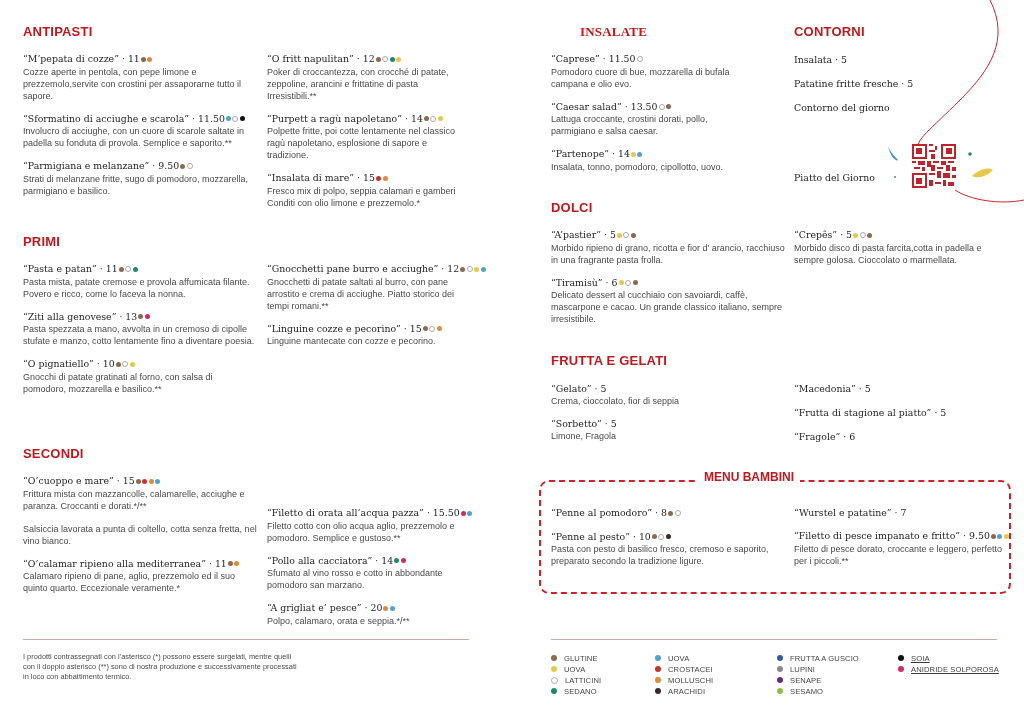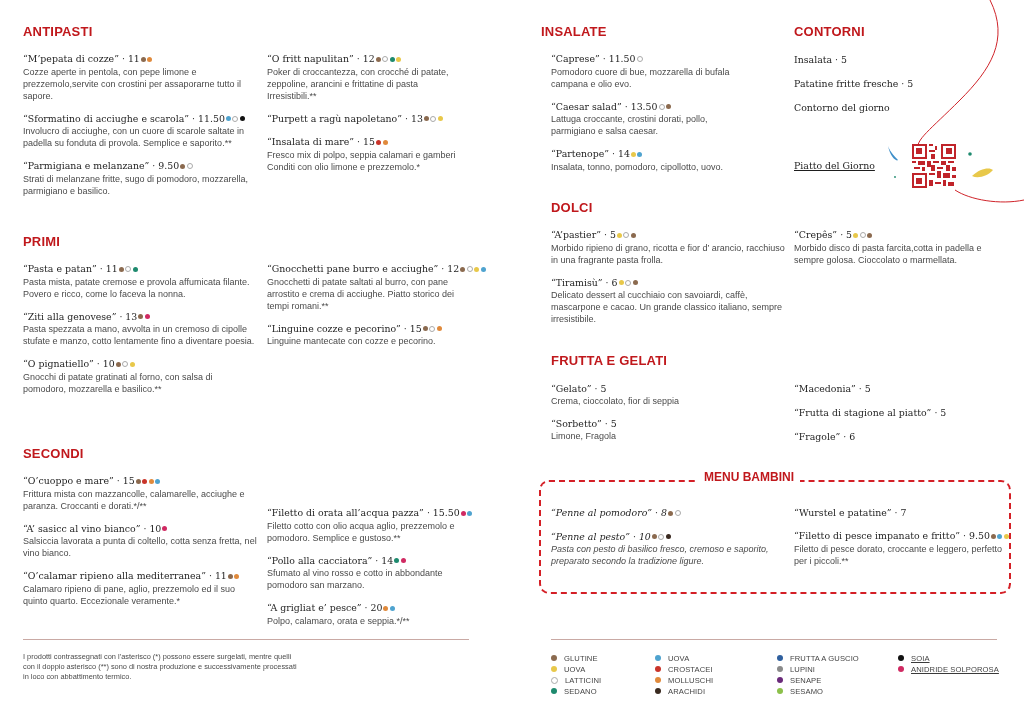--- a/index.html
+++ b/index.html
@@ -122,21 +122,22 @@
       <div class="item-name"><span>“Parmigiana e melanzane” · 9.50</span><span class="dots"><span class="dot" style="background: rgb(139, 106, 79);"></span><span class="dot hollow" style="background: rgb(255, 255, 255);"></span></span></div>
       <div class="item-desc">Strati di melanzane fritte, sugo di pomodoro, mozzarella, parmigiano e basilico.</div>
     </div>
   </div>
 <div class="col" style="left:267px;top:53px;width:200px;">
     <div class="item">
       <div class="item-name"><span>“O fritt napulitan” · 12</span><span class="dots"><span class="dot" style="background: rgb(139, 106, 79);"></span><span class="dot hollow" style="background: rgb(255, 255, 255);"></span><span class="dot" style="background: rgb(30, 138, 110);"></span><span class="dot" style="background: rgb(232, 200, 74);"></span></span></div>
       <div class="item-desc">Poker di croccantezza, con crocché di patate, zeppoline, arancini e frittatine di pasta Irresistibili.**</div>
     </div>
     <div class="item">
-      <div class="item-name"><span>“Purpett a ragù napoletano” · 13</span><span class="dots"><span class="dot" style="background: rgb(139, 106, 79);"></span><span class="dot hollow" style="background: rgb(255, 255, 255);"></span><span class="dot" style="background: rgb(232, 200, 74);"></span></span></div>
+      <div class="item-name"><span>“Purpett a ragù napoletano” · 14</span><span class="dots"><span class="dot" style="background: rgb(139, 106, 79);"></span><span class="dot hollow" style="background: rgb(255, 255, 255);"></span><span class="dot" style="background: rgb(232, 200, 74);"></span></span></div>
+      <div class="item-desc">Polpette fritte, poi cotte lentamente nel classico ragù napoletano, esplosione di sapore e tradizione.</div>
     </div>
     <div class="item">
       <div class="item-name"><span>“Insalata di mare” · 15</span><span class="dots"><span class="dot" style="background: rgb(201, 52, 42);"></span><span class="dot" style="background: rgb(224, 138, 60);"></span></span></div>
       <div class="item-desc">Fresco mix di polpo, seppia calamari e gamberi Conditi con olio limone e prezzemolo.*</div>
     </div>
   </div>
 
 <h2 class="section-title abs" style="left:23px;top:234px;">PRIMI</h2>
 <div class="col" style="left:23px;top:263px;width:235px;">
     <div class="item">
@@ -163,21 +164,20 @@
     </div>
   </div>
 
 <h2 class="section-title abs" style="left:23px;top:446px;">SECONDI</h2>
 <div class="col" style="left:23px;top:475px;width:235px;">
     <div class="item">
       <div class="item-name"><span>“O’cuoppo e mare” · 15</span><span class="dots"><span class="dot" style="background: rgb(139, 106, 79);"></span><span class="dot" style="background: rgb(201, 52, 42);"></span><span class="dot" style="background: rgb(224, 138, 60);"></span><span class="dot" style="background: rgb(79, 163, 207);"></span></span></div>
       <div class="item-desc">Frittura mista con mazzancolle, calamarelle, acciughe e paranza. Croccanti e dorati.*/**</div>
     </div>
     <div class="item">
-      <div class="item-name"><span>“A’ sasicc al vino bianco” · 10</span><span class="dots"><span class="dot" style="background: rgb(208, 42, 98);"></span></span></div>
       <div class="item-desc">Salsiccia lavorata a punta di coltello, cotta senza fretta, nel vino bianco.</div>
     </div>
     <div class="item">
       <div class="item-name"><span>“O’calamar ripieno alla mediterranea” · 11</span><span class="dots"><span class="dot" style="background: rgb(139, 106, 79);"></span><span class="dot" style="background: rgb(224, 138, 60);"></span></span></div>
       <div class="item-desc">Calamaro ripieno di pane, aglio, prezzemolo ed il suo quinto quarto. Eccezionale veramente.*</div>
     </div>
   </div>
 <div class="col" style="left:267px;top:475px;width:210px;margin-top:32px;">
     <div class="item">
       <div class="item-name"><span>“Filetto di orata all’acqua pazza” · 15.50</span><span class="dots"><span class="dot" style="background: rgb(208, 42, 98);"></span><span class="dot" style="background: rgb(79, 163, 207);"></span></span></div>
@@ -189,21 +189,21 @@
     </div>
     <div class="item">
       <div class="item-name"><span>“A grigliat e’ pesce” · 20</span><span class="dots"><span class="dot" style="background: rgb(224, 138, 60);"></span><span class="dot" style="background: rgb(79, 163, 207);"></span></span></div>
       <div class="item-desc">Polpo, calamaro, orata e seppia.*/**</div>
     </div>
   </div>
 
 <div class="hr" style="left:23px;top:639px;width:446px;"></div>
 <div class="footnote abs" style="left:23px;top:652px;">I prodotti contrassegnati con l’asterisco (*) possono essere surgelati, mentre quelli con il doppio asterisco (**) sono di nostra produzione e successivamente processati in loco con abbattimento termico.</div>
 
-<h2 class="section-title abs" style="left:541px;top:24px;">INSALATE</h2>
+<h2 class="section-title abs" style="left:580px;top:24px;font-family:Liberation Serif, serif;">INSALATE</h2>
 <div class="col" style="left:551px;top:53px;width:200px;">
     <div class="item">
       <div class="item-name"><span>“Caprese” · 11.50</span><span class="dots"><span class="dot hollow" style="background: rgb(255, 255, 255);"></span></span></div>
       <div class="item-desc">Pomodoro cuore di bue, mozzarella di bufala campana e olio evo.</div>
     </div>
     <div class="item">
       <div class="item-name"><span>“Caesar salad” · 13.50</span><span class="dots"><span class="dot hollow" style="background: rgb(255, 255, 255);"></span><span class="dot" style="background: rgb(139, 106, 79);"></span></span></div>
       <div class="item-desc">Lattuga croccante, crostini dorati, pollo, parmigiano e salsa caesar.</div>
     </div>
     <div class="item">
@@ -211,21 +211,21 @@
       <div class="item-desc">Insalata, tonno, pomodoro, cipollotto, uovo.</div>
     </div>
   </div>
 
 <h2 class="section-title abs" style="left:794px;top:24px;">CONTORNI</h2>
 <div class="col" style="left:794px;top:54px;">
   <div class="simple-item">Insalata · 5</div>
   <div class="simple-item">Patatine fritte fresche · 5</div>
   <div class="simple-item">Contorno del giorno</div>
 </div>
-<div class="simple-item abs" style="left:794px;top:160px;text-decoration:underline;">Piatto del Giorno</div>
+<div class="simple-item abs" style="left:794px;top:172px;">Piatto del Giorno</div>
 
 <h2 class="section-title abs" style="left:551px;top:200px;">DOLCI</h2>
 <div class="col" style="left:551px;top:229px;width:235px;">
     <div class="item">
       <div class="item-name"><span>“A’pastier” · 5</span><span class="dots"><span class="dot" style="background: rgb(232, 200, 74);"></span><span class="dot hollow" style="background: rgb(255, 255, 255);"></span><span class="dot" style="background: rgb(139, 106, 79);"></span></span></div>
       <div class="item-desc">Morbido ripieno di grano, ricotta e fior d’ arancio, racchiuso in una fragrante pasta frolla.</div>
     </div>
     <div class="item">
       <div class="item-name"><span>“Tiramisù” · 6</span><span class="dots"><span class="dot" style="background: rgb(232, 200, 74);"></span><span class="dot hollow" style="background: rgb(255, 255, 255);"></span><span class="dot" style="background: rgb(139, 106, 79);"></span></span></div>
       <div class="item-desc">Delicato dessert al cucchiaio con savoiardi, caffè, mascarpone e cacao. Un grande classico italiano, sempre irresistibile.</div>
@@ -250,21 +250,21 @@
     </div>
   </div>
 <div class="col" style="left:794px;top:383px;">
   <div class="simple-item">“Macedonia” · 5</div>
   <div class="simple-item">“Frutta di stagione al piatto” · 5</div>
   <div class="simple-item">“Fragole” · 6</div>
 </div>
 
 <div class="bambini-box"></div>
 <div class="bambini-title">MENU BAMBINI</div>
-<div class="col" style="left:551px;top:507px;width:225px;font-style:italic;">
+<div class="col" style="left:551px;top:507px;width:225px;">
     <div class="item">
       <div class="item-name"><span>“Penne al pomodoro” · 8</span><span class="dots"><span class="dot" style="background: rgb(139, 106, 79);"></span><span class="dot hollow" style="background: rgb(255, 255, 255);"></span></span></div>
     </div>
     <div class="item">
       <div class="item-name"><span>“Penne al pesto” · 10</span><span class="dots"><span class="dot" style="background: rgb(139, 106, 79);"></span><span class="dot hollow" style="background: rgb(255, 255, 255);"></span><span class="dot" style="background: rgb(58, 42, 32);"></span></span></div>
       <div class="item-desc">Pasta con pesto di basilico fresco, cremoso e saporito, preparato secondo la tradizione ligure.</div>
     </div>
   </div>
 <div class="col" style="left:794px;top:507px;width:210px;">
     <div class="item">

